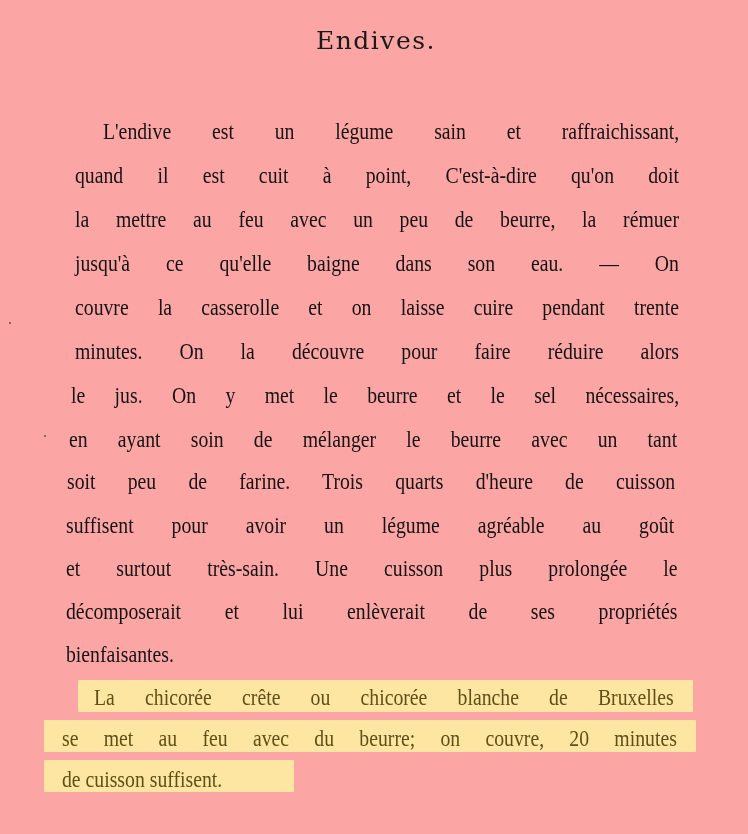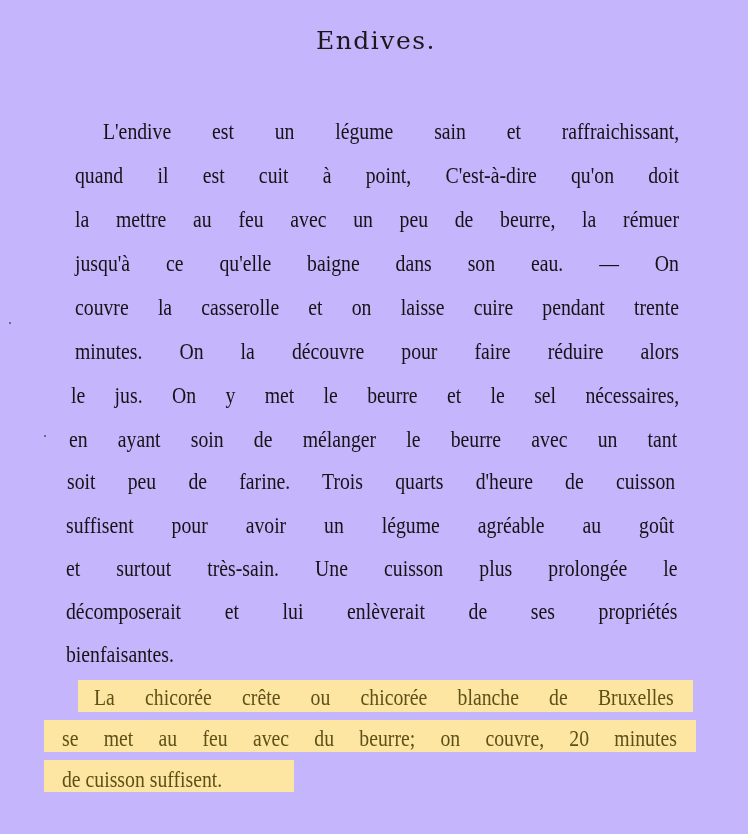--- a/index.html
+++ b/index.html
@@ -10,21 +10,21 @@
     body {
       width: 748px;
       height: 834px;
       position: relative;
       overflow: hidden;
     }
     .page {
       position: absolute;
       left: 0; top: 0;
       width: 748px; height: 834px;
-      background: #c4b5fd;
+      background: #fca5a5;
     }
     .title {
       position: absolute;
       left: 0; width: 748px;
       top: 26px;
       text-align: center;
       font-family: "DejaVu Serif", serif;
       font-size: 25px;
       letter-spacing: 1.5px;
       color: #1a1a1a;

